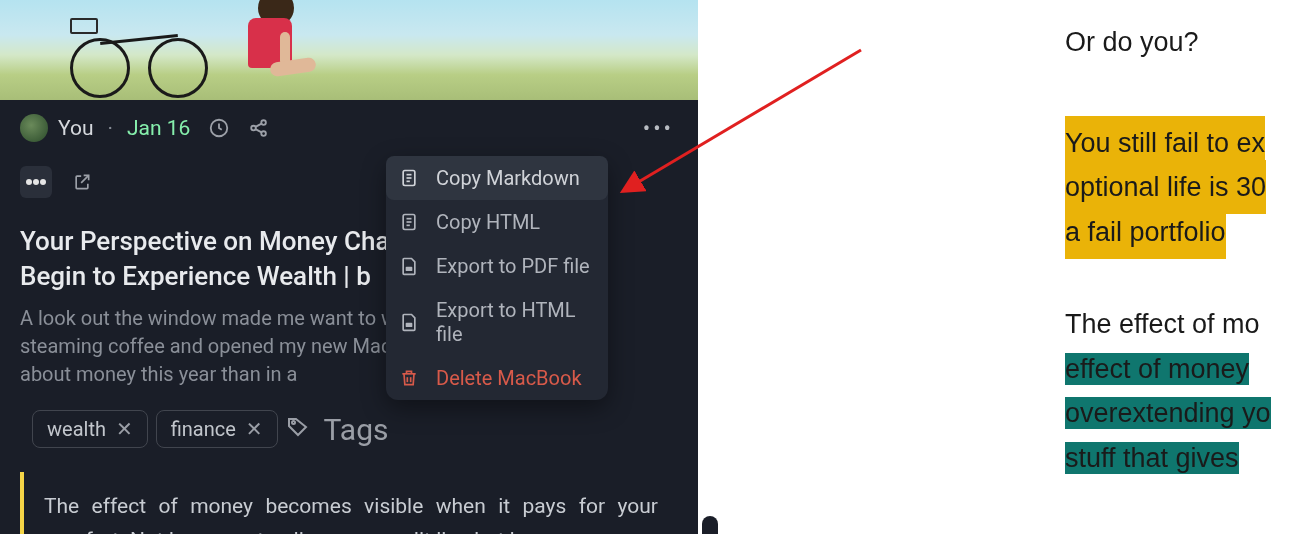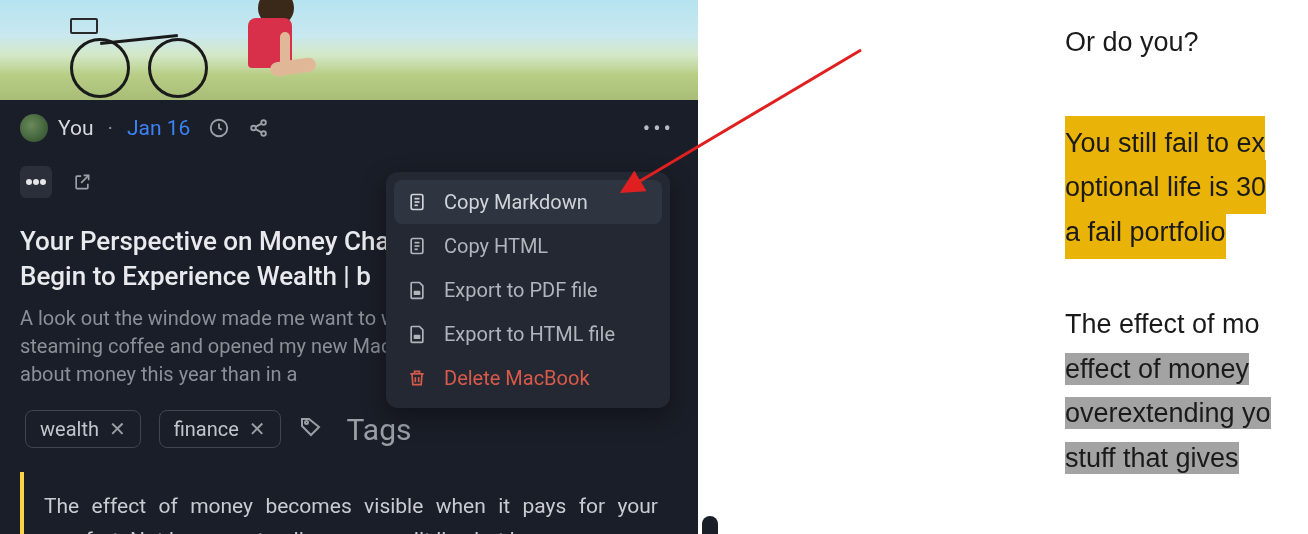--- a/index.html
+++ b/index.html
@@ -118,21 +118,21 @@
       background: radial-gradient(circle at 40% 40%, #6a8a5a, #2a4a2a);
     }
     .meta-text {
       color: #d5d8dd;
     }
     .meta-dot {
       color: #8a8f98;
       margin: 0 4px;
     }
     .meta-date {
-      color: #3b82f6;
+      color: #86efac;
     }
     .meta-icon {
       color: #9ca0a8;
       display: inline-flex;
       align-items: center;
       margin-left: 8px;
     }
     .more-btn {
       position: absolute;
       right: 24px;
@@ -188,22 +188,22 @@
     .description {
       padding: 0 20px 18px;
       font-size: 20px;
       color: #8a8f98;
       line-height: 1.4;
       max-width: 640px;
     }
     .tags-row {
       display: flex;
       align-items: center;
-      gap: 18px;
-      padding: 4px 25px 24px;
+      gap: 8px;
+      padding: 4px 32px 24px;
     }
     .tag-chip {
       display: inline-flex;
       align-items: center;
       gap: 10px;
       padding: 6px 14px;
       border: 1px solid #41454e;
       border-radius: 8px;
       font-size: 20px;
       color: #c2c6cc;
@@ -224,25 +224,24 @@
       border-left: 4px solid #f5d547;
       padding: 18px 20px;
       font-size: 21px;
       color: #c8ccd2;
       line-height: 1.6;
       text-align: justify;
     }
     .context-menu {
       position: absolute;
       left: 386px;
-      top: 172px;
-      width: 284px;
+      top: 156px;
+      width: 222px;
       background: #232833;
       border-radius: 12px;
-      padding: 8px;
       box-shadow: 0 8px 24px rgba(0,0,0,0.4);
       z-index: 10;
     }
     .menu-item {
       display: flex;
       align-items: center;
       gap: 16px;
       padding: 10px 12px;
       border-radius: 8px;
       font-size: 20px;
@@ -293,21 +292,21 @@
       margin-bottom: 48px;
     }
     .right-para.first {
       margin-bottom: 56px;
     }
     .hl-green {
       background: #eab308;
       padding: 12px 0;
     }
     .hl-yellow {
-      background: #a3a3a3;
+      background: #0f766e;
       padding: 1px 0;
     }
     .right-para span {
       white-space: nowrap;
     }
     .scroll-hint {
       position: absolute;
       left: 702px;
       bottom: 0;
       width: 16px;

